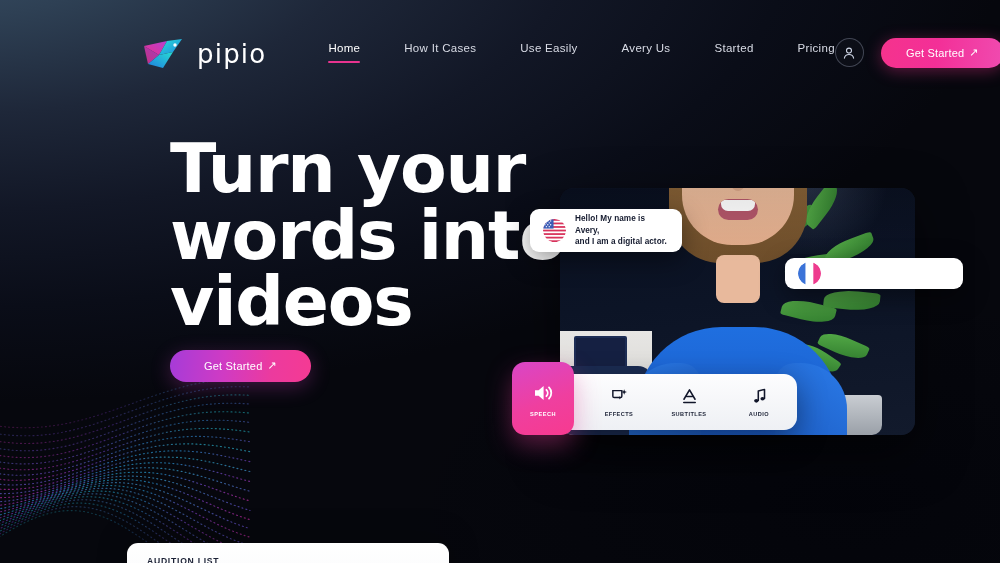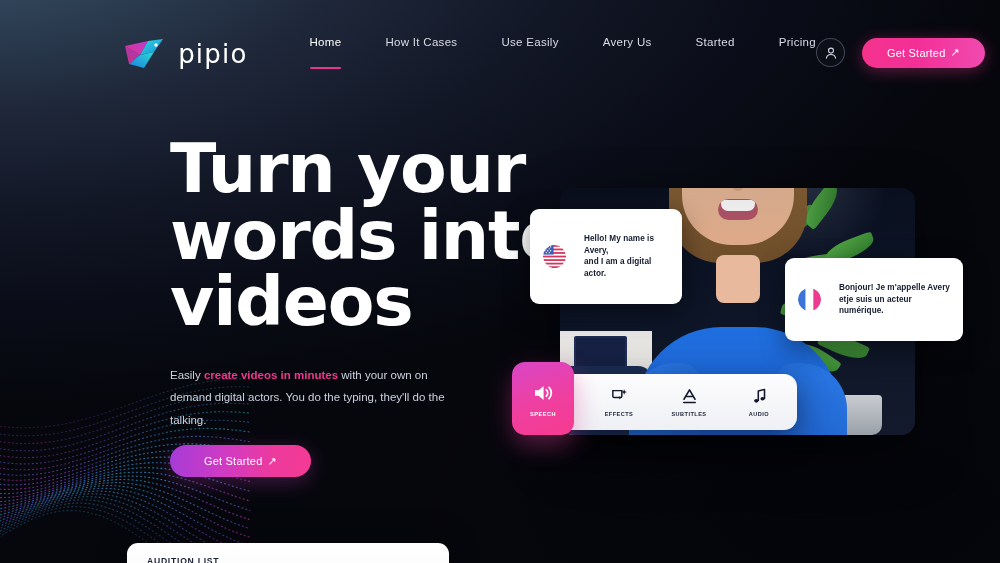--- a/index.html
+++ b/index.html
@@ -31,38 +31,37 @@
     pointer-events:none;
     opacity:.93;
   }
 
   
   .nav{
     position:absolute; top:0; left:12px; right:0; height:105px;
     display:flex; align-items:center;
     padding:0 34px 0 130px;
     z-index:40;
-    justify-content:center;
   }
   .logo{ display:flex; align-items:center; gap:9px; margin-top:2px; }
   .logo-mark{ width:46px; height:34px; display:block; }
   .logo-word{
     font-size:26px; font-weight:400; letter-spacing:1.2px;
     color:#ffffff; line-height:1;
     font-family:"DejaVu Sans", sans-serif;
   }
   .nav-links{
     display:flex; align-items:center; gap:44px;
     margin-left:62px;
   }
   .nav-link{
     position:relative;
     font-size:11.5px; color:#d9dce6;
     letter-spacing:.3px; white-space:nowrap;
-    padding-bottom:21px; cursor:pointer;
+    padding-bottom:9px; cursor:pointer;
     text-decoration:none;
   }
   .nav-link.active{ color:#ffffff; }
   .nav-link.active::after{
     content:""; position:absolute;
     left:0; right:0; bottom:0; height:1.6px;
     background:#e8338f; border-radius:2px;
   }
   .nav-right{
     margin-left:auto; display:flex; align-items:center; gap:17px;
@@ -212,23 +211,23 @@
     width:34px; height:11px; background:#fff; border-radius:3px 3px 7px 7px;
   }
   .video-shade{
     position:absolute; inset:0;
     background:linear-gradient(180deg,rgba(0,0,0,.10) 0%,rgba(0,0,0,0) 30%);
     pointer-events:none;
   }
 
   
   .bubble{
-    position:absolute; display:flex; align-items:center; gap:18px;
+    position:absolute; display:flex; align-items:center; gap:9px;
     background:#ffffff; border-radius:9px;
-    padding:24px 13px;
+    padding:4px 13px;
     box-shadow:0 8px 26px rgba(0,0,0,.42);
     z-index:25;
   }
   .bubble-text{
     font-size:8.2px; line-height:1.42; color:#141a2e;
     font-weight:700; white-space:pre-line; letter-spacing:.05px;
   }
   .flag{ width:23px; height:23px; border-radius:50%; flex:none; overflow:hidden; display:block; }
   .bubble-en{ left:530px; top:209px; width:152px; }
   .bubble-fr{ left:785px; top:258px; width:178px; }
@@ -372,23 +371,20 @@
         <span>Get Started</span>
         <span>↗</span>
       </button>
     </div>
   </div>
 
   <div class="hero">
     <h1>Turn your
 words into
 videos</h1>
-    <p class="hero-sub">
-      <span>Easily </span><span class="hl">create videos in minutes</span><span> with your own on demand digital actors. You do the typing, they'll do the talking.</span>
-    </p>
     <button class="cta-hero">
       <span>Get Started</span>
       <span>↗</span>
     </button>
   </div>
 
   <div class="video-card">
     <div class="video-inner">
       <div class="bg-wall"></div>
       <div class="bg-lamp"></div>
@@ -466,22 +462,20 @@
     <svg class="flag" viewBox="0 0 24 24">
       <clipPath id="cpFR">
           <circle cx="12" cy="12" r="12"></circle>
         </clipPath>
       <g clip-path="url(#cpFR)">
         <rect width="8" height="24" x="0" fill="#3b73d8"></rect>
         <rect width="8" height="24" x="8" fill="#ffffff"></rect>
         <rect width="8" height="24" x="16" fill="#ee3b8e"></rect>
       </g>
     </svg>
-    <div class="bubble-text">Bonjour! Je m'appelle Avery
-etje suis un acteur numérique.</div>
   </div>
 
   <div class="toolbar">
     <div class="tool">
       <svg width="19" height="19" viewBox="0 0 22 22">
         <circle cx="11" cy="11" r="9.2" fill="none" stroke="#11162a" stroke-width="1.7"></circle>
         <circle cx="7.8" cy="8.6" r="1.25" fill="#11162a"></circle>
         <circle cx="14.2" cy="8.6" r="1.25" fill="#11162a"></circle>
         <path d="M6.8 13c1.1 1.9 2.6 2.8 4.2 2.8s3.1-.9 4.2-2.8" fill="none" stroke="#11162a" stroke-width="1.7" stroke-linecap="round"></path>
       </svg>

